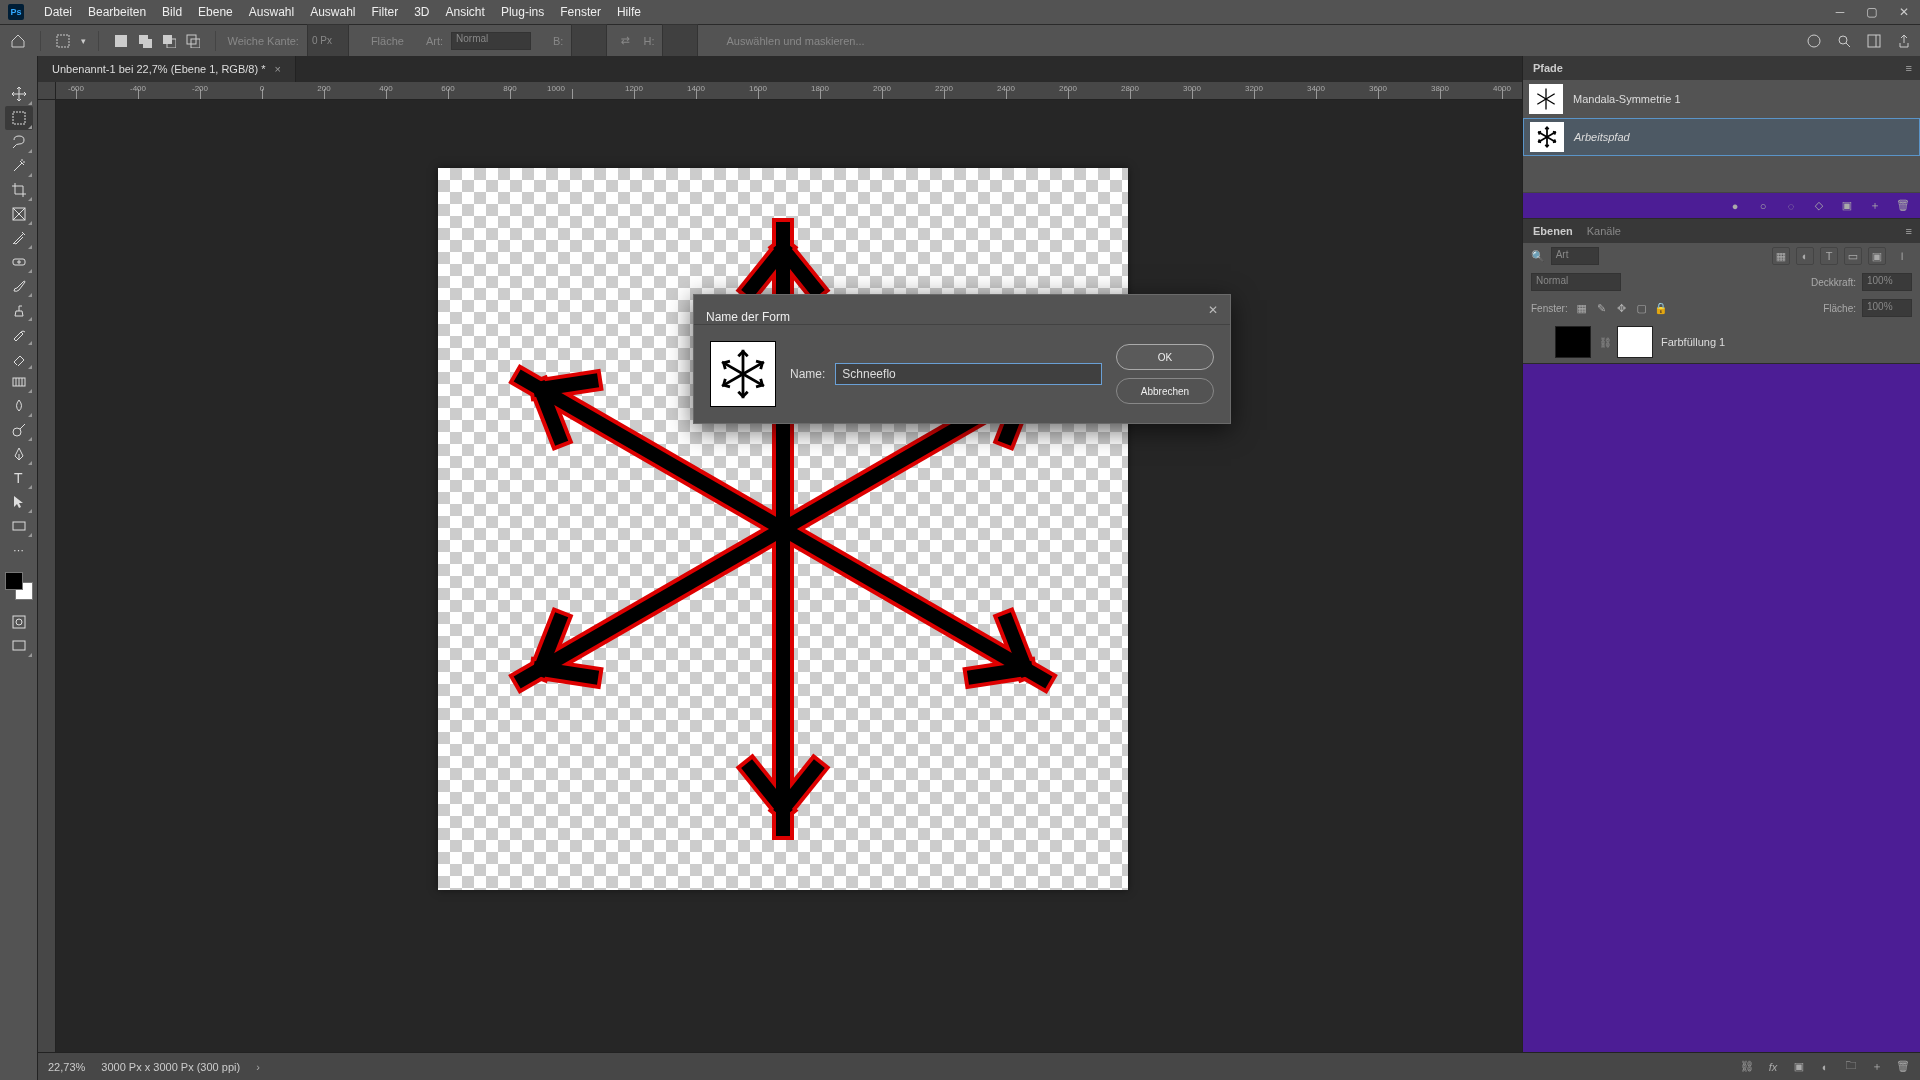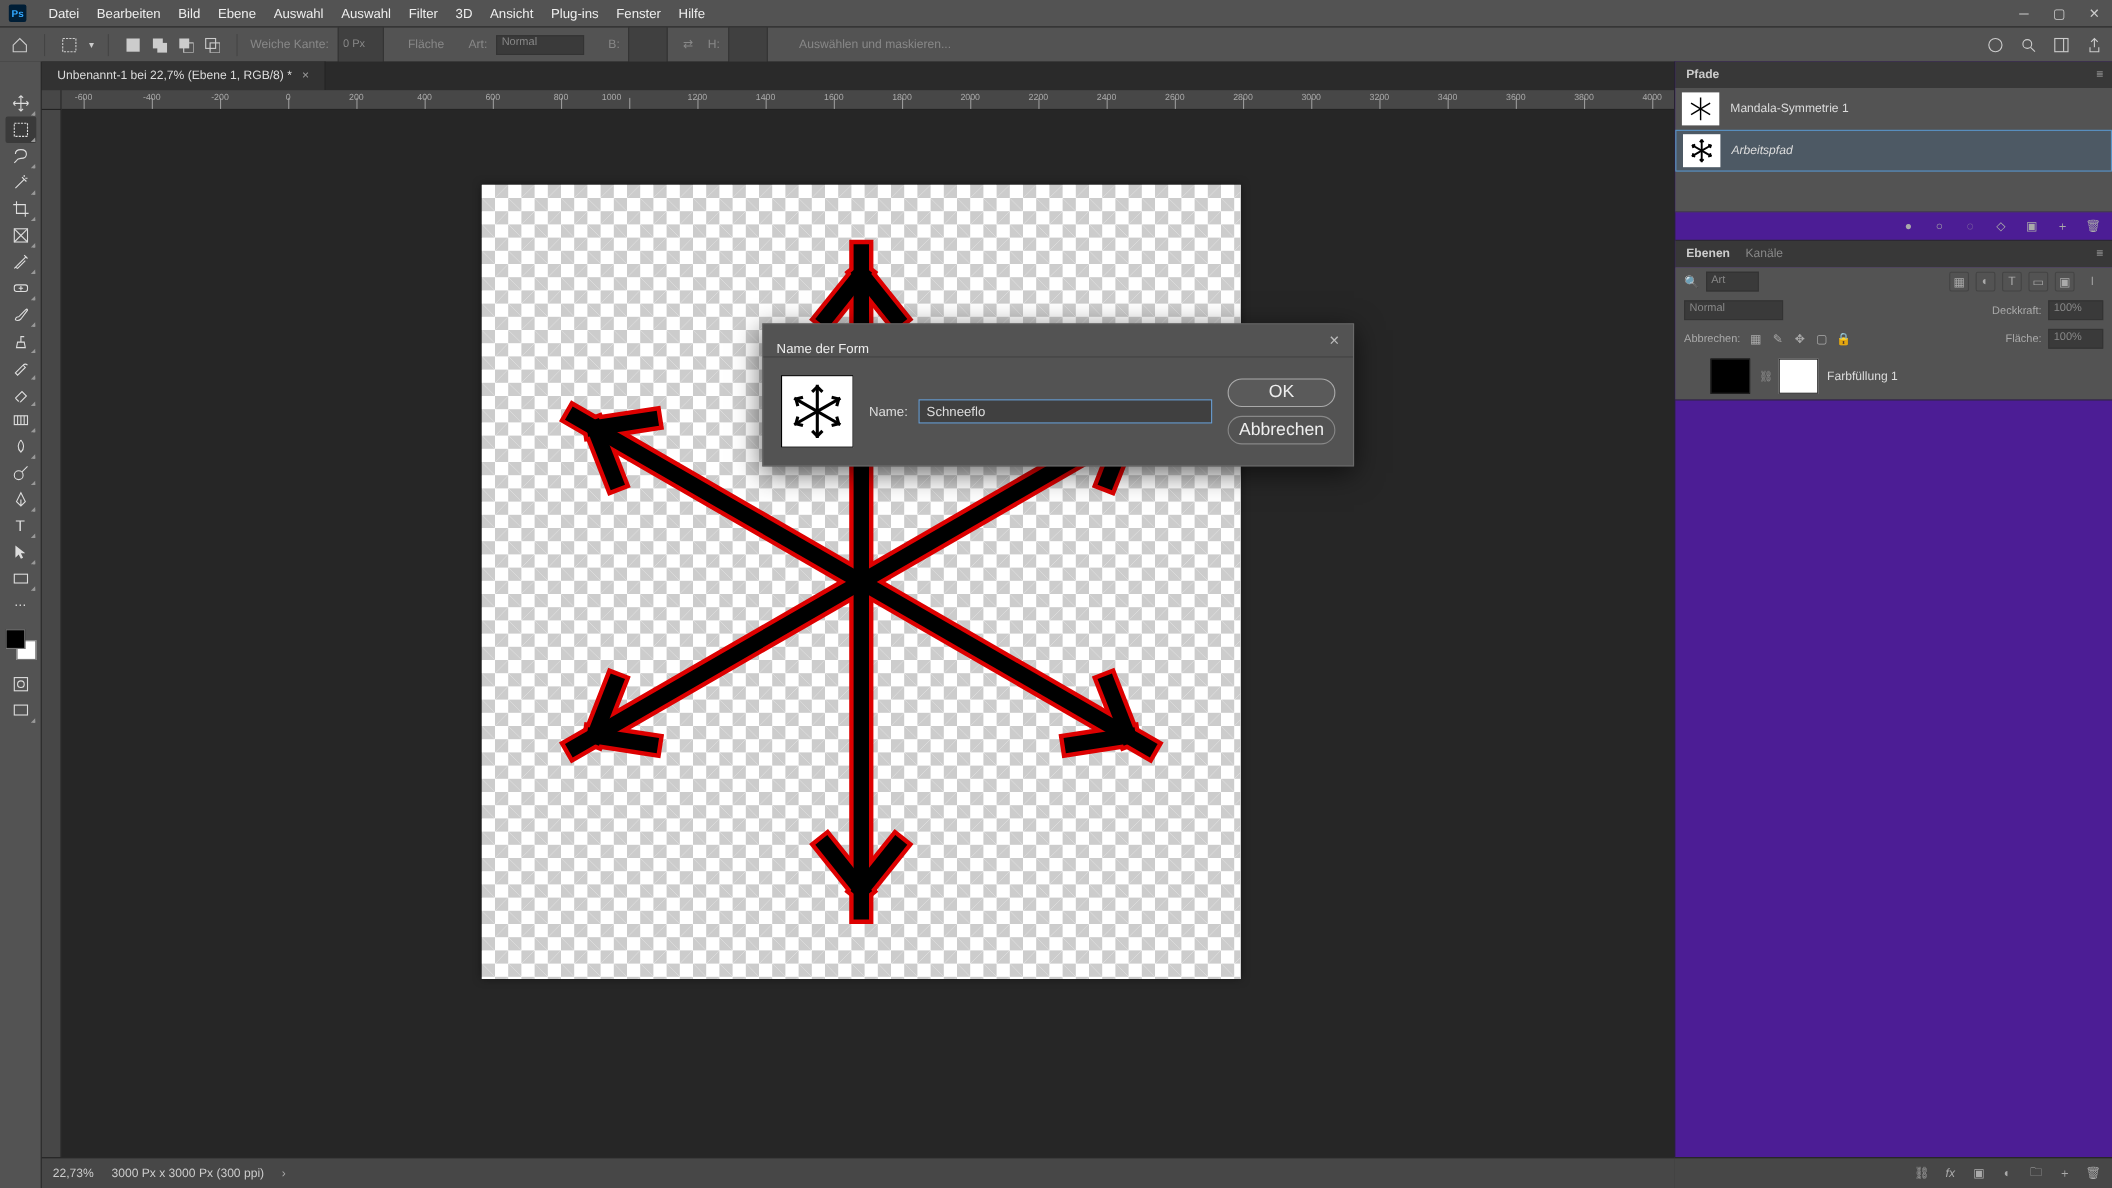--- a/index.html
+++ b/index.html
@@ -97,21 +97,21 @@
 .link-icon { width:10px; font-size:10px; color:#999; }
 #dialog { position:absolute; top:294px; left:693px; width:538px; background:#535353; box-shadow:0 6px 24px rgba(0,0,0,0.6); border:1px solid #6a6a6a; }
 #dialog-title { height:30px; background:#535353; border-bottom:1px solid #424242; display:flex; align-items:flex-end; padding:0 12px; font-size:12px; color:#eee; position:relative; }
 #dialog-close { position:absolute; right:8px; top:6px; width:18px; height:18px; display:flex; align-items:center; justify-content:center; color:#bbb; cursor:pointer; }
 #dialog-body { padding:16px; display:flex; align-items:center; gap:14px; }
 #dialog-preview { width:66px; height:66px; background:#fff; display:flex; align-items:center; justify-content:center; border:1px solid #000; }
 #dialog-form { flex:1; display:flex; align-items:center; gap:10px; }
 #dialog-name-label { color:#ddd; font-size:12px; }
 #dialog-name-input { flex:1; background:#404040; border:1px solid #6aa0d6; color:#ddd; font-size:12px; padding:3px 6px; height:22px; }
 #dialog-buttons { display:flex; flex-direction:column; gap:8px; }
-.dlg-btn { width:98px; height:26px; border-radius:14px; border:1px solid #888; background:#535353; color:#eee; font-size:16px; display:flex; align-items:center; justify-content:center; cursor:pointer; }
+.dlg-btn { width:98px; height:26px; border-radius:14px; border:1px solid #888; background:#535353; color:#eee; font-size:10px; display:flex; align-items:center; justify-content:center; cursor:pointer; }
 .dlg-btn.primary { border:1px solid #aaa; background:#5a5a5a; }
 
 
 #statusbar { position:absolute; left:38px; right:398px; bottom:0; height:28px; background:#474747; border-top:1px solid #222; display:flex; align-items:center; padding:0 10px; gap:16px; font-size:11px; color:#ccc; }
 #bottom-footer { position:absolute; right:0; bottom:0; width:398px; height:28px; background:#474747; border-top:1px solid #222; display:flex; justify-content:flex-end; align-items:center; gap:12px; padding-right:10px; }
 
 svg { display:block; }
 </style>
 </head>
 <body>
@@ -525,21 +525,21 @@
         <div class="layer-filter-icon">▣</div>
         <div style="width:20px;text-align:center;color:#aaa;">⏽</div>
       </div>
       <div id="layers-row2">
         <div class="mini-combo" style="width:90px;">Normal</div>
         <div style="flex:1;"></div>
         <span class="mini-label">Deckkraft:</span>
         <div class="mini-combo" style="width:50px;">100%</div>
       </div>
       <div id="layers-row3">
-        <span class="mini-label">Abbrechen:</span>
+        <span class="mini-label">Fenster:</span>
         <div class="lock-icons">
           <span class="lock-icon">▦</span>
           <span class="lock-icon">✎</span>
           <span class="lock-icon">✥</span>
           <span class="lock-icon">▢</span>
           <span class="lock-icon">🔒</span>
         </div>
         <div style="flex:1;"></div>
         <span class="mini-label">Fläche:</span>
         <div class="mini-combo" style="width:50px;">100%</div>

